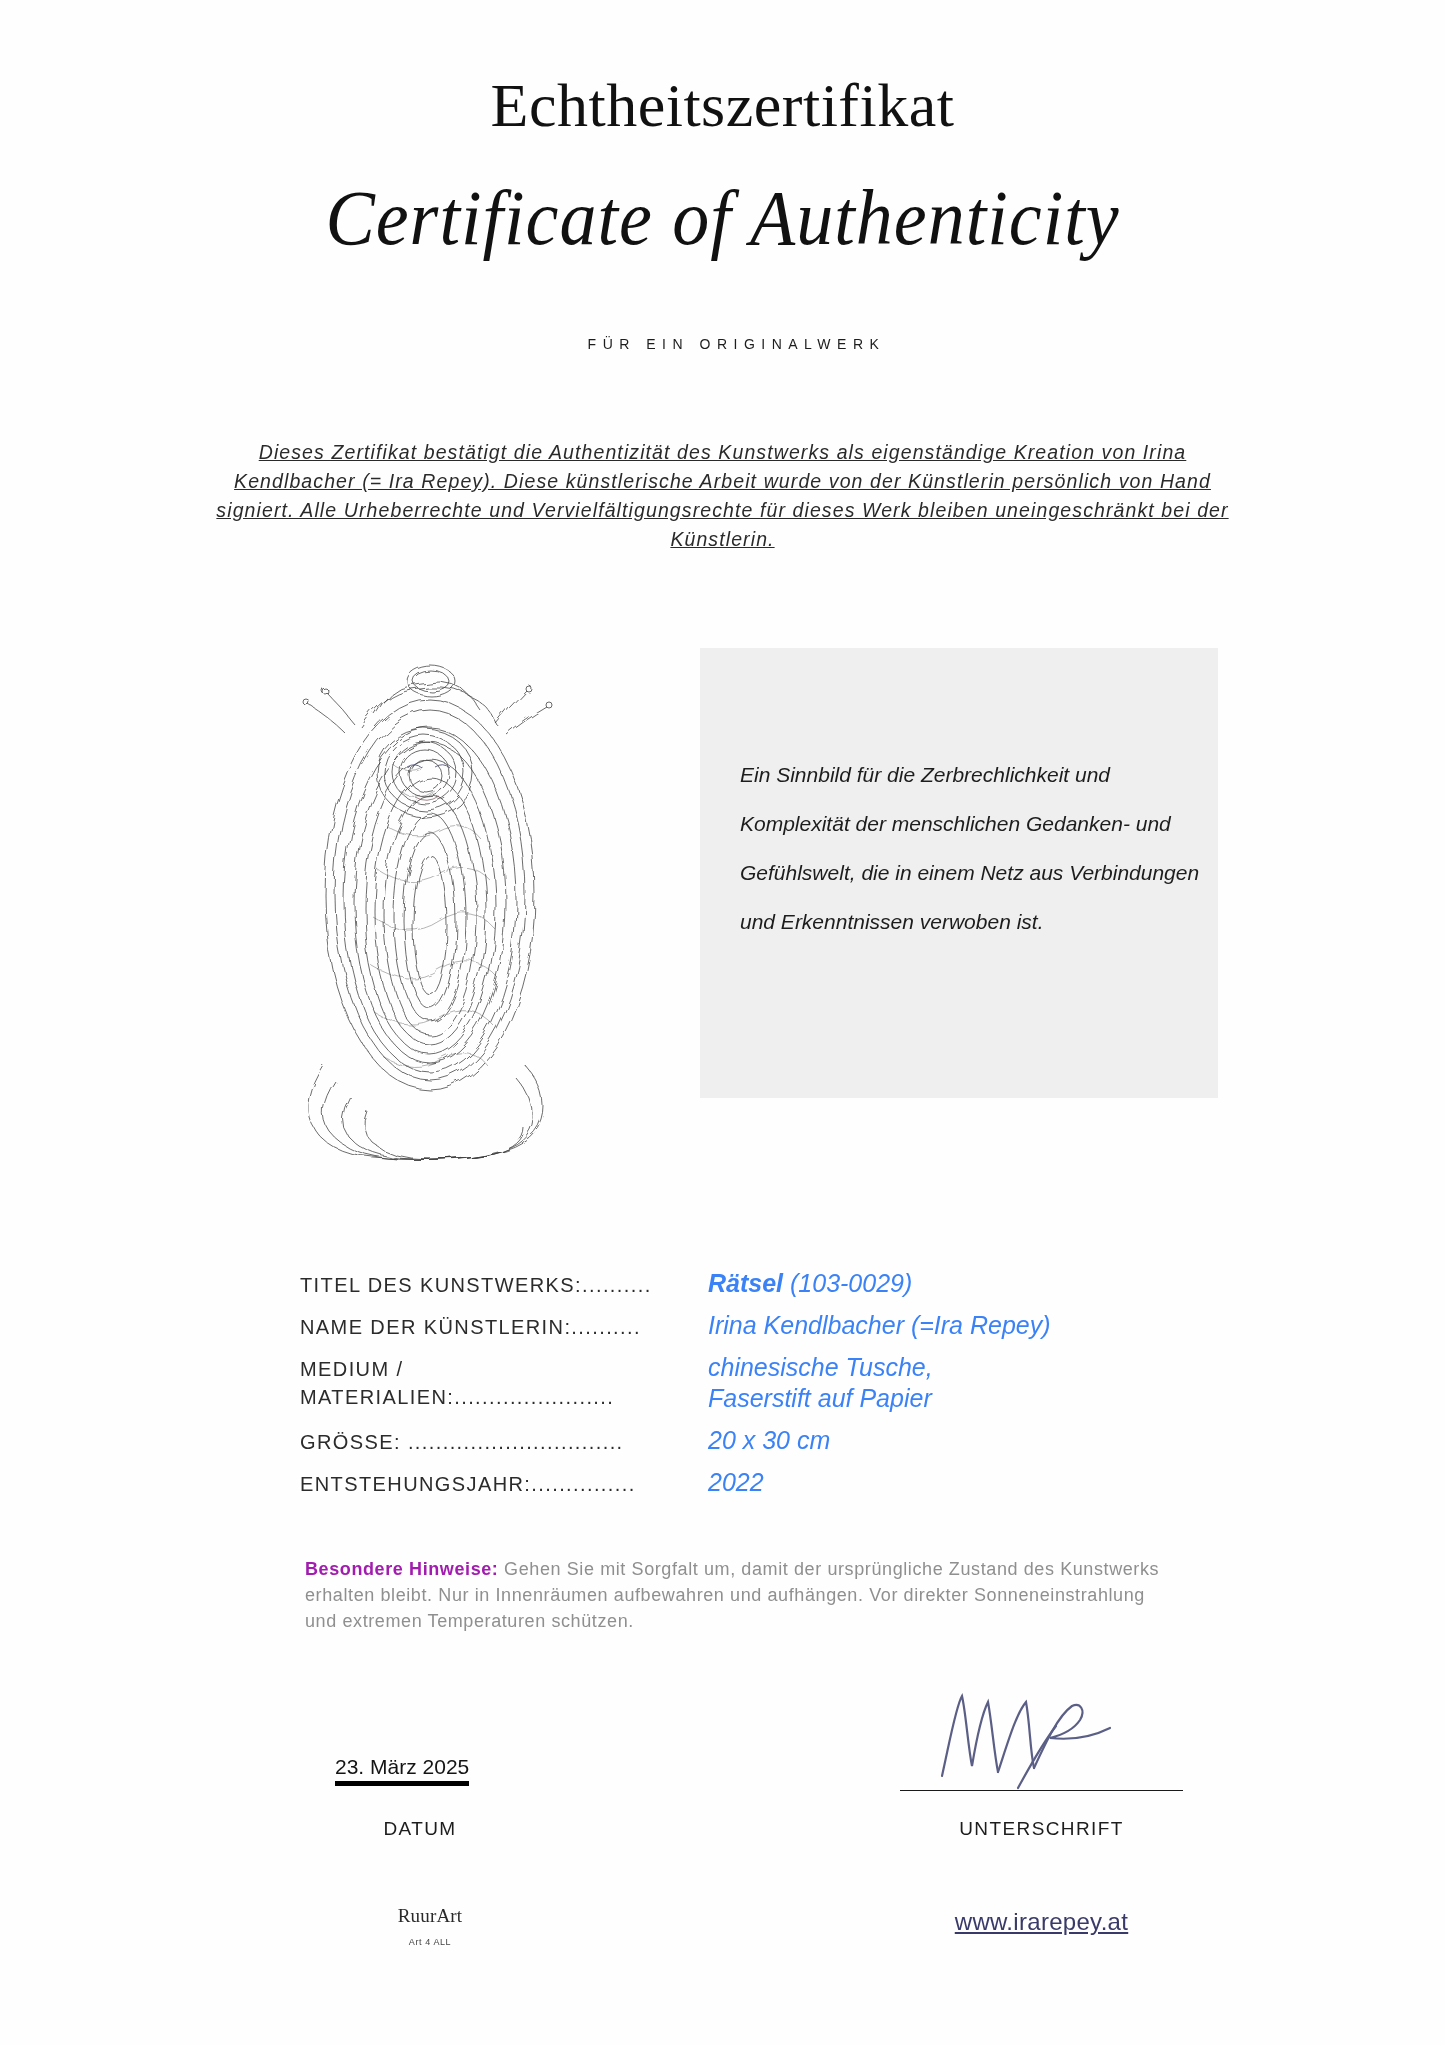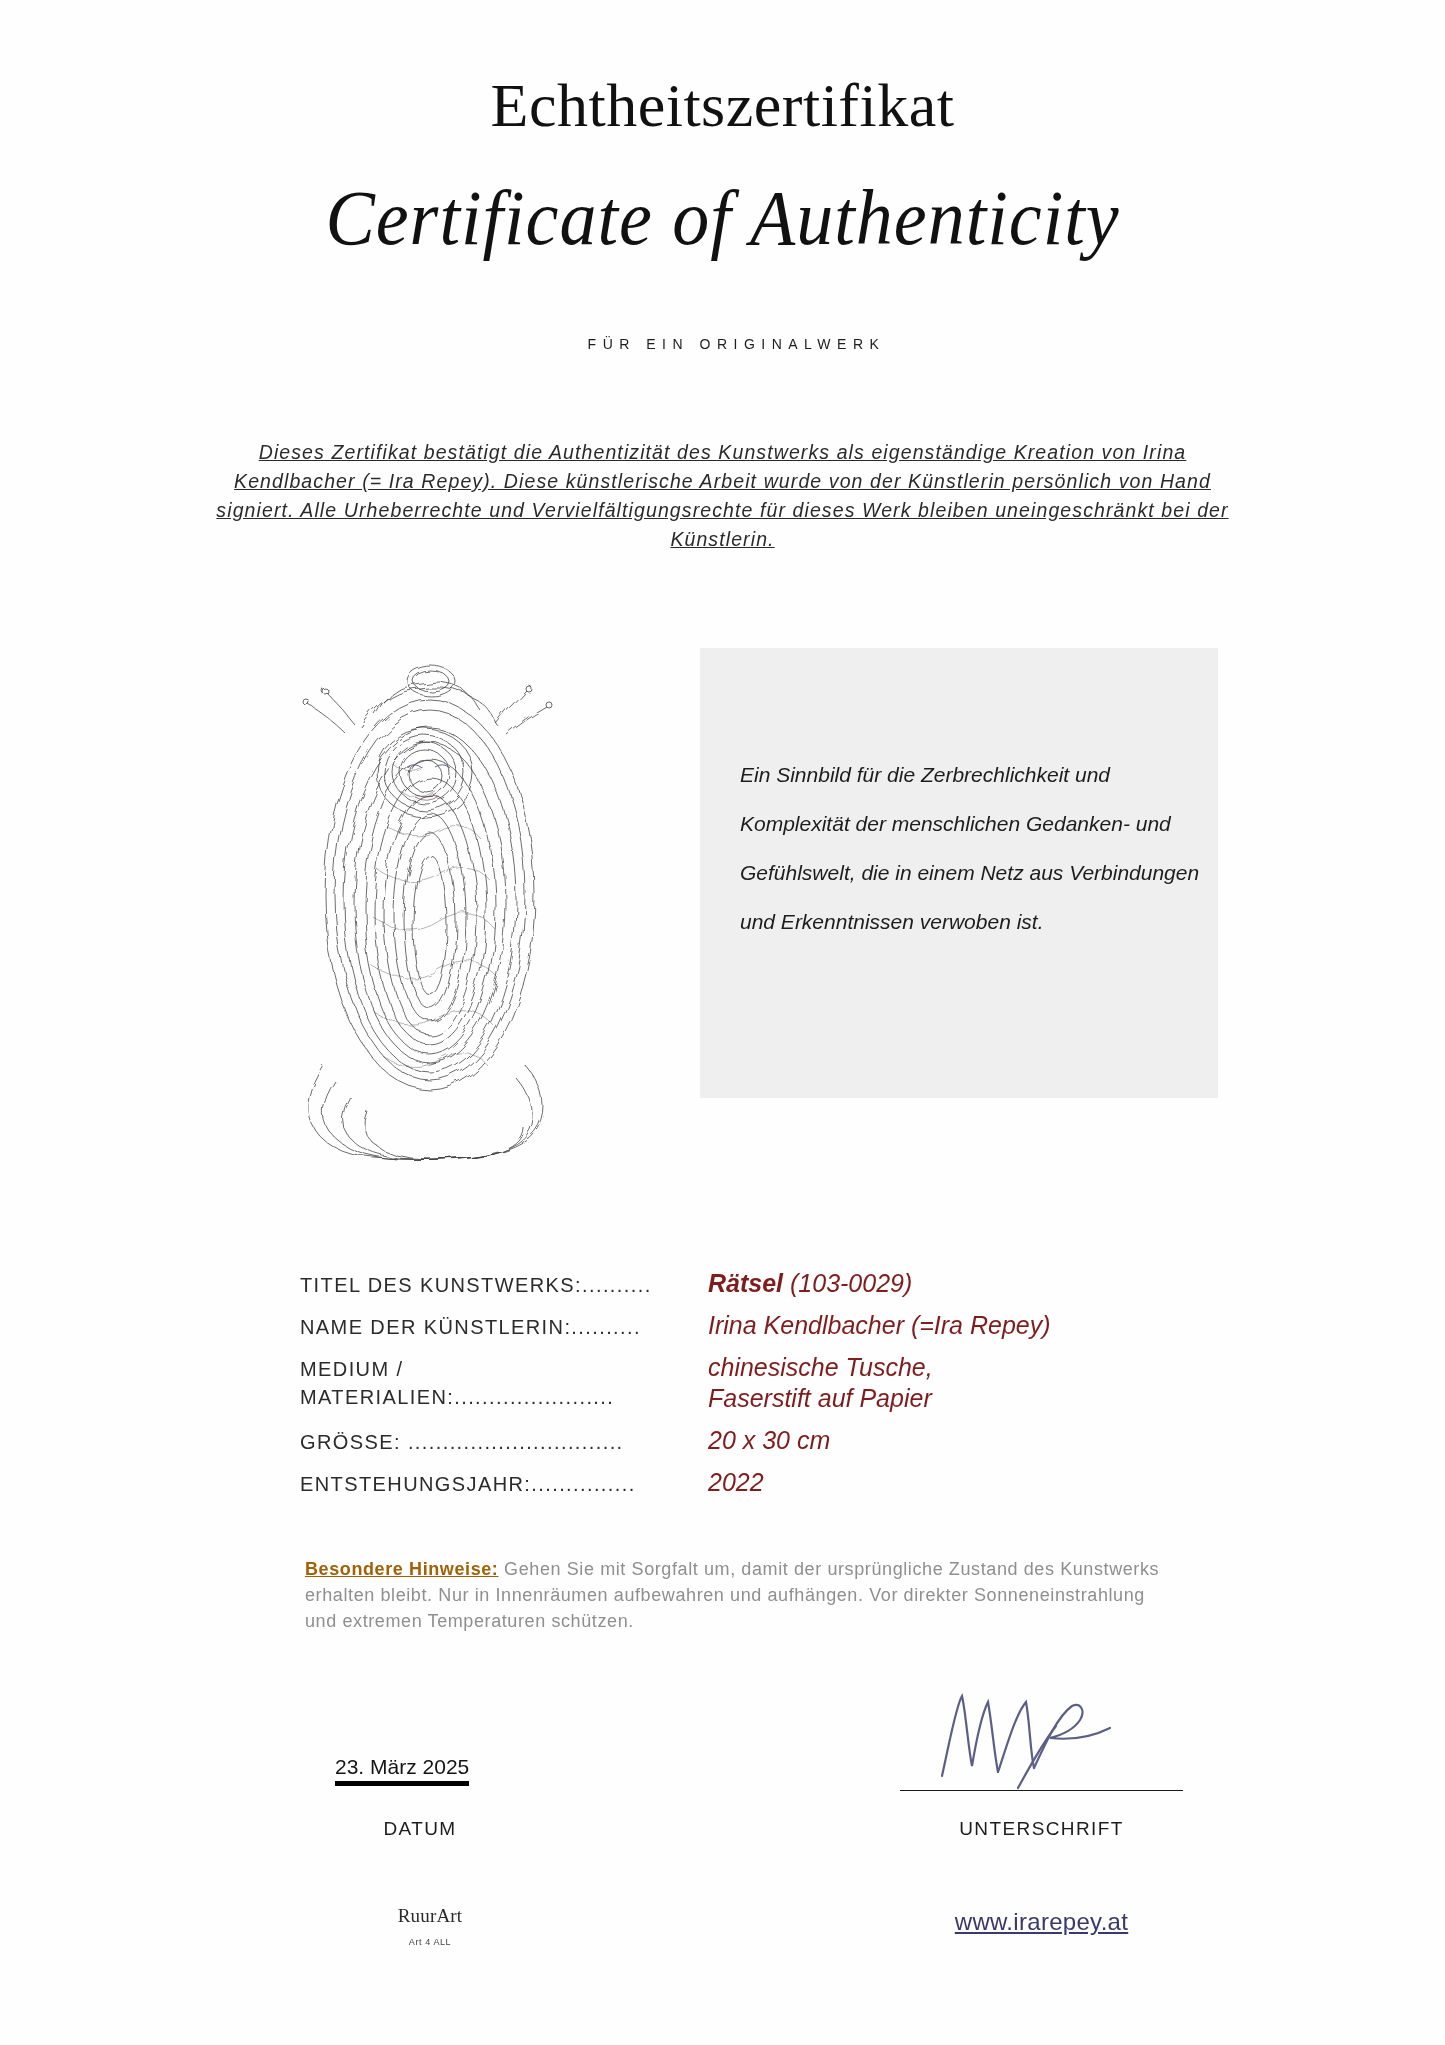--- a/index.html
+++ b/index.html
@@ -121,38 +121,38 @@
     width: 408px;
     font-size: 20px;
     letter-spacing: 1.4px;
     color: #2b2b2b;
     white-space: pre-line;
     line-height: 28px;
   }
   .row .value {
     font-style: italic;
     font-size: 25px;
-    color: #7f1d1d;
+    color: #3b82f6;
     line-height: 31px;
   }
   .row .value.strong { font-weight: 700; font-style: italic; }
   .row .value .sub { font-weight: 400; }
 
   
   .notes {
     position: absolute;
     top: 1556px;
     left: 305px;
     width: 870px;
     font-size: 18px;
     line-height: 26px;
     letter-spacing: 0.6px;
     color: #8f8f8f;
   }
-  .notes b { color: #a16207; font-weight: 700; text-decoration: underline; }
+  .notes b { color: #a21caf; font-weight: 700; }
 
   
   .date-text {
     position: absolute;
     top: 1755px;
     left: 335px;
     font-size: 21px;
     color: #141414;
     border-bottom: 5px solid #000000;
     padding-bottom: 2px;

